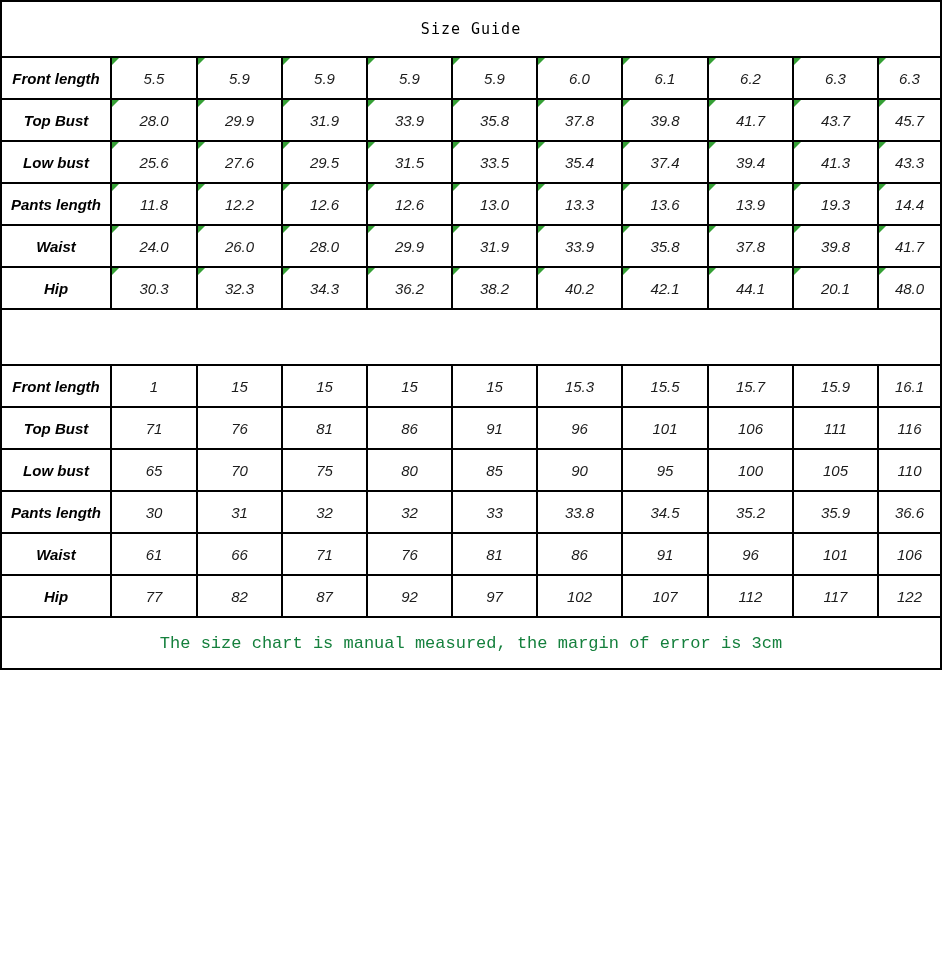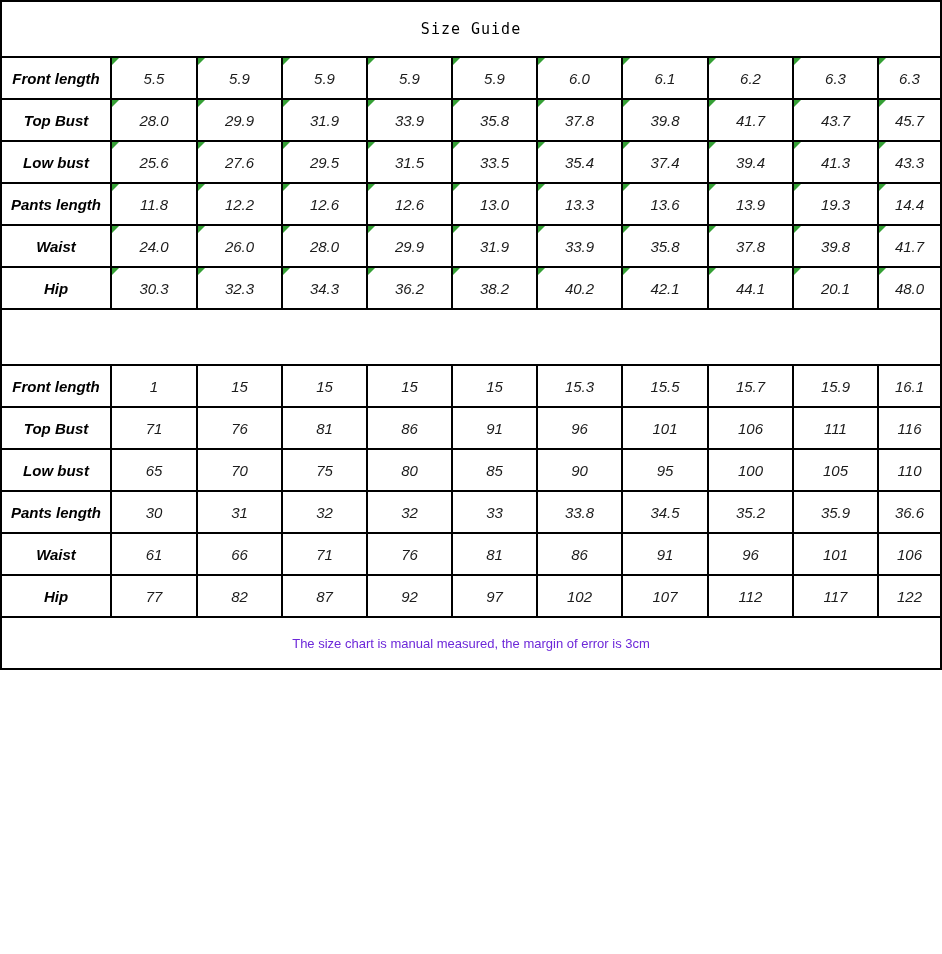--- a/index.html
+++ b/index.html
@@ -43,23 +43,23 @@
     color: #000;
   }
   tr.data-row { height: 42px; font-style: italic; }
   tr.data-row th.row-label {
     font-weight: bold;
     color: #000;
   }
   tr.gap-row td { height: 54px; }
   tr.footer-row td {
     height: 50px;
-    font-family: Liberation Sans, sans-serif;
-    font-size: 13px;
-    color: #6d28d9;
+    font-family: Liberation Mono, monospace;
+    font-size: 17px;
+    color: #15803d;
   }
   
   tbody.marked td.value-cell { position: relative; }
   tbody.marked td.value-cell::before {
     content: "";
     position: absolute;
     top: 0;
     left: 0;
     width: 0;
     height: 0;

